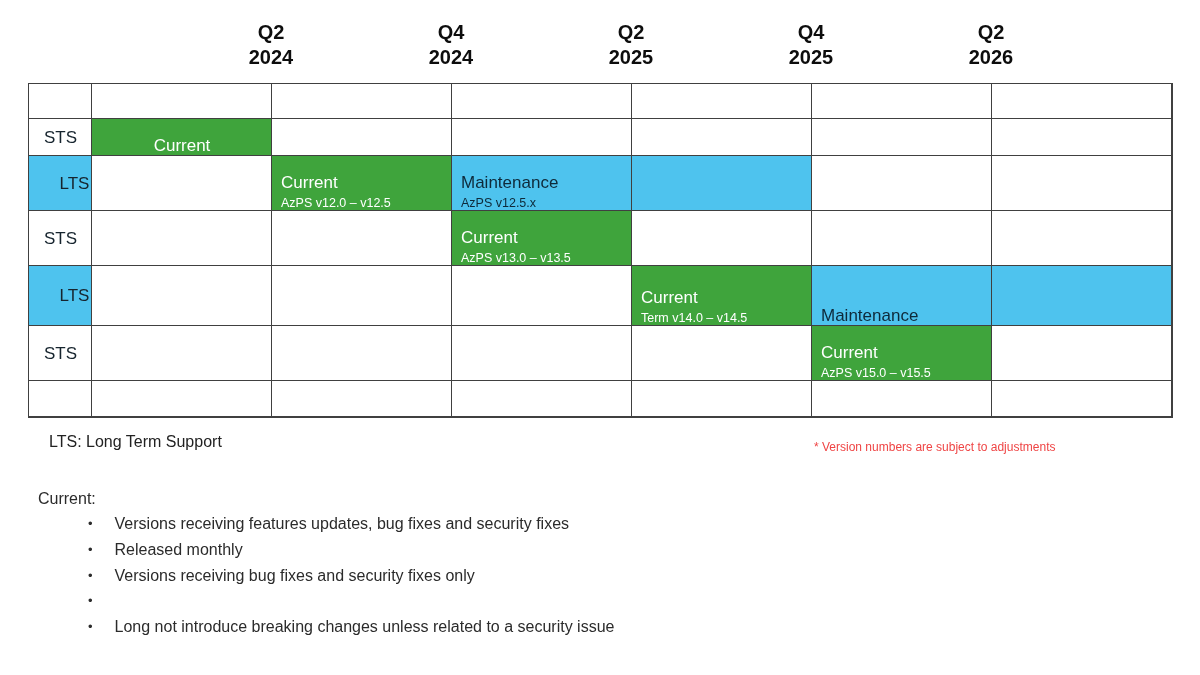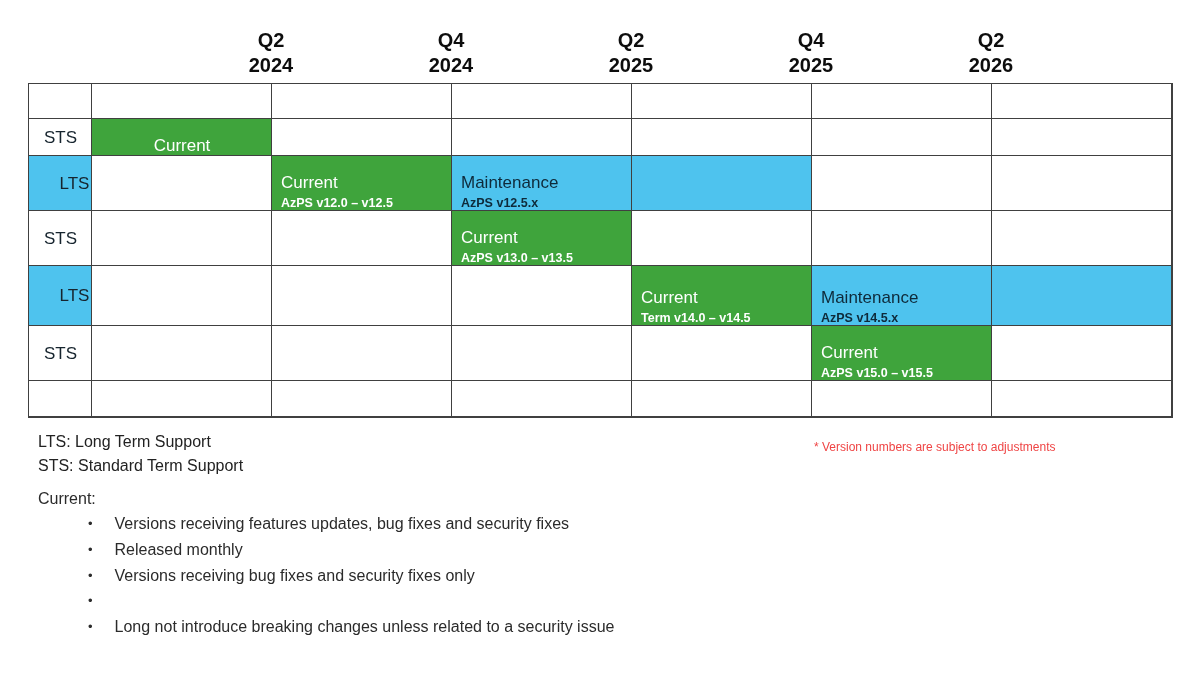--- a/index.html
+++ b/index.html
@@ -12,21 +12,21 @@
   *{box-sizing:border-box;}
   html,body{margin:0;padding:0;}
   body{
     width:1200px;height:675px;position:relative;background:#ffffff;
     font-family:"Liberation Sans", sans-serif;color:var(--body-text);
     overflow:hidden;
   }
 
   
   .quarter{
-    position:absolute;top:28px;width:140px;text-align:center;
+    position:absolute;top:20px;width:140px;text-align:center;
     font-size:20px;font-weight:bold;line-height:25px;color:#0d0d0d;
   }
 
   
   .table-wrap{
     position:absolute;left:28px;top:83px;width:1145px;height:335px;
     border:1px solid var(--grid);
   }
   #grid-layer{position:absolute;inset:0;z-index:3;pointer-events:none;}
   .grid-cell{position:absolute;border-right:1px solid var(--grid);border-bottom:1px solid var(--grid);}
@@ -40,24 +40,24 @@
 
   .bar{
     position:absolute;z-index:1;
     display:flex;flex-direction:column;justify-content:flex-end;
     padding-left:9px;
   }
   .bar.green{background:var(--green);color:#ffffff;}
   .bar.blue{background:var(--blue);color:var(--dark-on-blue);}
   .bar.centered{align-items:center;padding-left:0;}
   .bar-title{font-size:17px;line-height:20px;}
-  .bar-subtitle{font-size:12.5px;font-weight:bold;line-height:15px;margin-top:3px;}
+  .bar-subtitle{font-size:12.5px;font-weight:normal;line-height:15px;margin-top:3px;}
 
   
-  .legend-block{position:absolute;left:38px;top:430px;}
+  .legend-block{position:absolute;left:49px;top:430px;text-align:right;}
   .legend-line{font-size:16px;line-height:24px;color:#222222;}
 
   .version-note{
     position:absolute;left:814px;top:440px;
     font-size:12px;color:#ef4444;
   }
 
   .definitions{position:absolute;left:38px;top:486px;}
   .def-term{font-size:16px;line-height:25px;color:#2b2b2b;}
   .def-bullet{
@@ -115,21 +115,20 @@
     <div class="bar-title">Current</div>
     <div class="bar-subtitle">AzPS v13.0 – v13.5</div>
   </div>
 
   <div class="bar green" style="top:182px;height:60px;left:603px;width:180px">
     <div class="bar-title">Current</div>
     <div class="bar-subtitle">Term v14.0 – v14.5</div>
   </div>
   <div class="bar blue" style="top:182px;height:60px;left:783px;width:360px">
     <div class="bar-title">Maintenance</div>
-    <div class="bar-subtitle">AzPS v14.5.x</div>
   </div>
 
   <div class="bar green" style="top:242px;height:55px;left:783px;width:180px">
     <div class="bar-title">Current</div>
     <div class="bar-subtitle">AzPS v15.0 – v15.5</div>
   </div>
 
   <div id="grid-layer">
       <div class="grid-cell" style="left: 0px; top: 0px; width: 63px; height: 35px;"></div>
       <div class="grid-cell" style="left: 63px; top: 0px; width: 180px; height: 35px;"></div>
@@ -178,21 +177,20 @@
       <div class="grid-cell" style="left: 243px; top: 297px; width: 180px; height: 36px;"></div>
       <div class="grid-cell" style="left: 423px; top: 297px; width: 180px; height: 36px;"></div>
       <div class="grid-cell" style="left: 603px; top: 297px; width: 180px; height: 36px;"></div>
       <div class="grid-cell" style="left: 783px; top: 297px; width: 180px; height: 36px;"></div>
       <div class="grid-cell" style="left: 963px; top: 297px; width: 180px; height: 36px;"></div>
     </div>
 </div>
 
 <div class="legend-block">
   <div class="legend-line">LTS: Long Term Support</div>
-  <div class="legend-line">STS: Standard Term Support</div>
 </div>
 
 <div class="version-note">* Version numbers are subject to adjustments</div>
 
 <div class="definitions">
   <div class="def-term">Current:</div>
   <div class="def-bullet">
     <span class="bullet-dot">•</span>
     <span>Versions receiving features updates, bug fixes and security fixes</span>
   </div>

